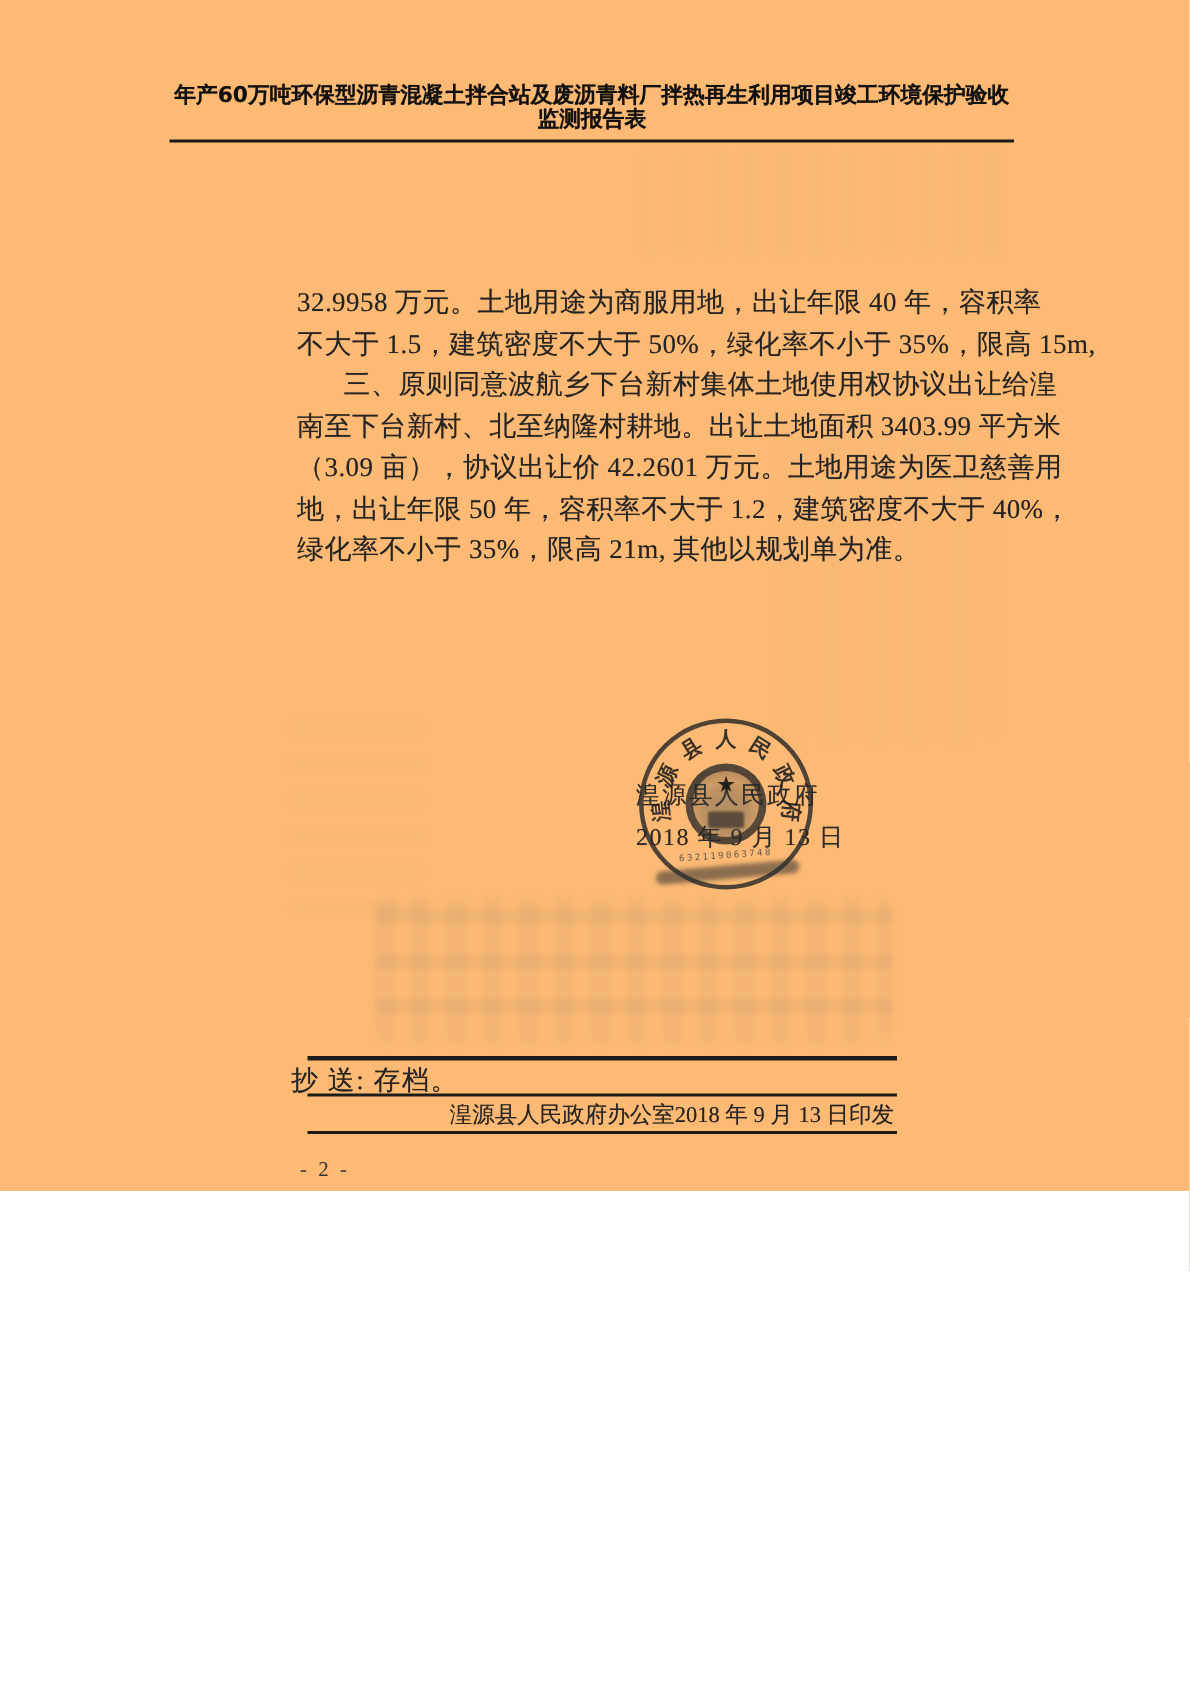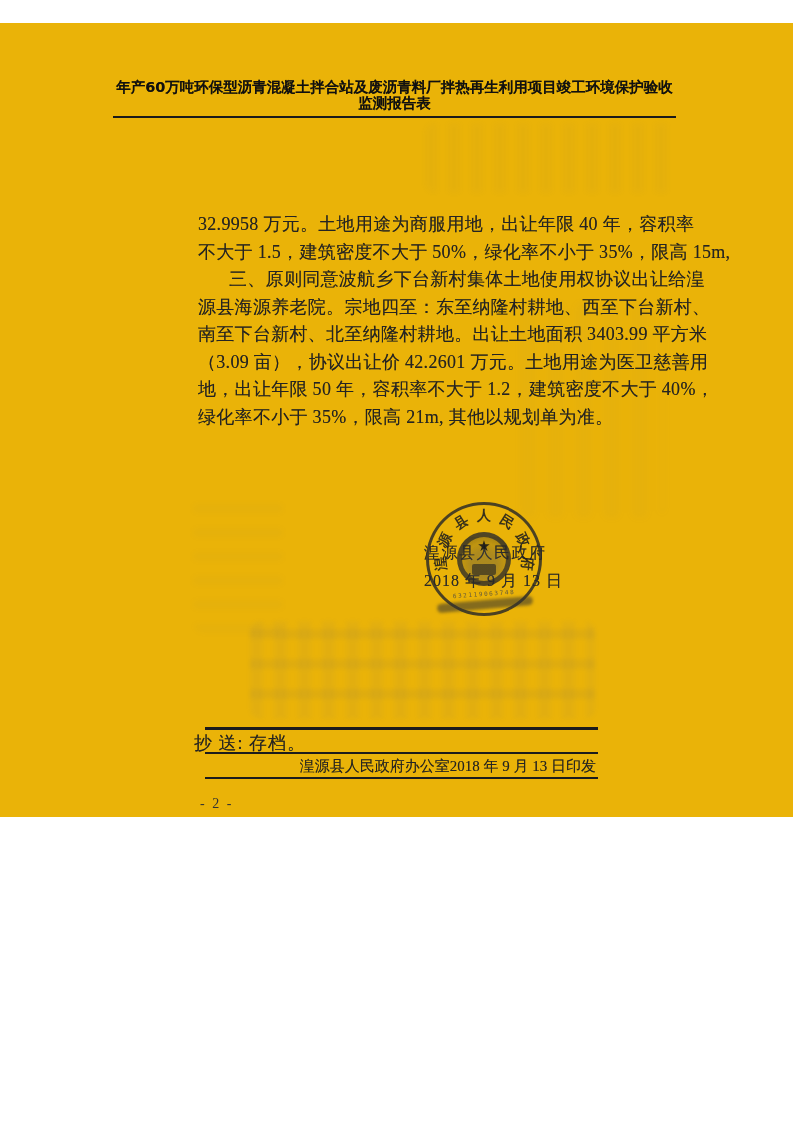--- a/index.html
+++ b/index.html
@@ -1,24 +1,23 @@
 <!DOCTYPE html>
 <html><head>
 <meta charset="utf-8">
 <style>
   html,body{margin:0;padding:0;}
   body{background:#ffffff;}
   .page{
     position:relative;
     width:793px;height:794px;
-    background:#eab308;
+    background:#fdba74;
     overflow:hidden;
     font-family:"Liberation Serif","DejaVu Serif",serif;
     color:#262626;
-    margin-top:23px;
   }
   
   .doc-header{
     position:absolute;left:113px;top:56px;width:563px;
     text-align:center;
     font-family:"DejaVu Sans","Liberation Sans",sans-serif;
     font-weight:700;font-size:14.5px;line-height:16px;
     color:#101010;
     padding-bottom:5px;
     border-bottom:2.5px solid #1a1a1a;
@@ -144,21 +143,20 @@
   <div class="artifact n2"></div>
   <div class="artifact n3"></div>
   <div class="artifact n4"></div>
 
   <div class="doc-header">年产60万吨环保型沥青混凝土拌合站及废沥青料厂拌热再生利用项目竣工环境保护验收监测报告表</div>
 
   <div class="doc-body">
     <div class="bline">32.9958 万元。土地用途为商服用地，出让年限 40 年，容积率</div>
     <div class="bline">不大于 1.5，建筑密度不大于 50%，绿化率不小于 35%，限高 15m,</div>
     <div class="bline indent">三、原则同意波航乡下台新村集体土地使用权协议出让给湟</div>
-    <div class="bline">源县海源养老院。宗地四至：东至纳隆村耕地、西至下台新村、</div>
     <div class="bline">南至下台新村、北至纳隆村耕地。出让土地面积 3403.99 平方米</div>
     <div class="bline">（3.09 亩），协议出让价 42.2601 万元。土地用途为医卫慈善用</div>
     <div class="bline">地，出让年限 50 年，容积率不大于 1.2，建筑密度不大于 40%，</div>
     <div class="bline">绿化率不小于 35%，限高 21m, 其他以规划单为准。</div>
   </div>
 
   <div class="sig-issuer">湟源县人民政府</div>
   <div class="sig-date">2018 年 9 月 13 日</div>
 
   <div class="seal">

